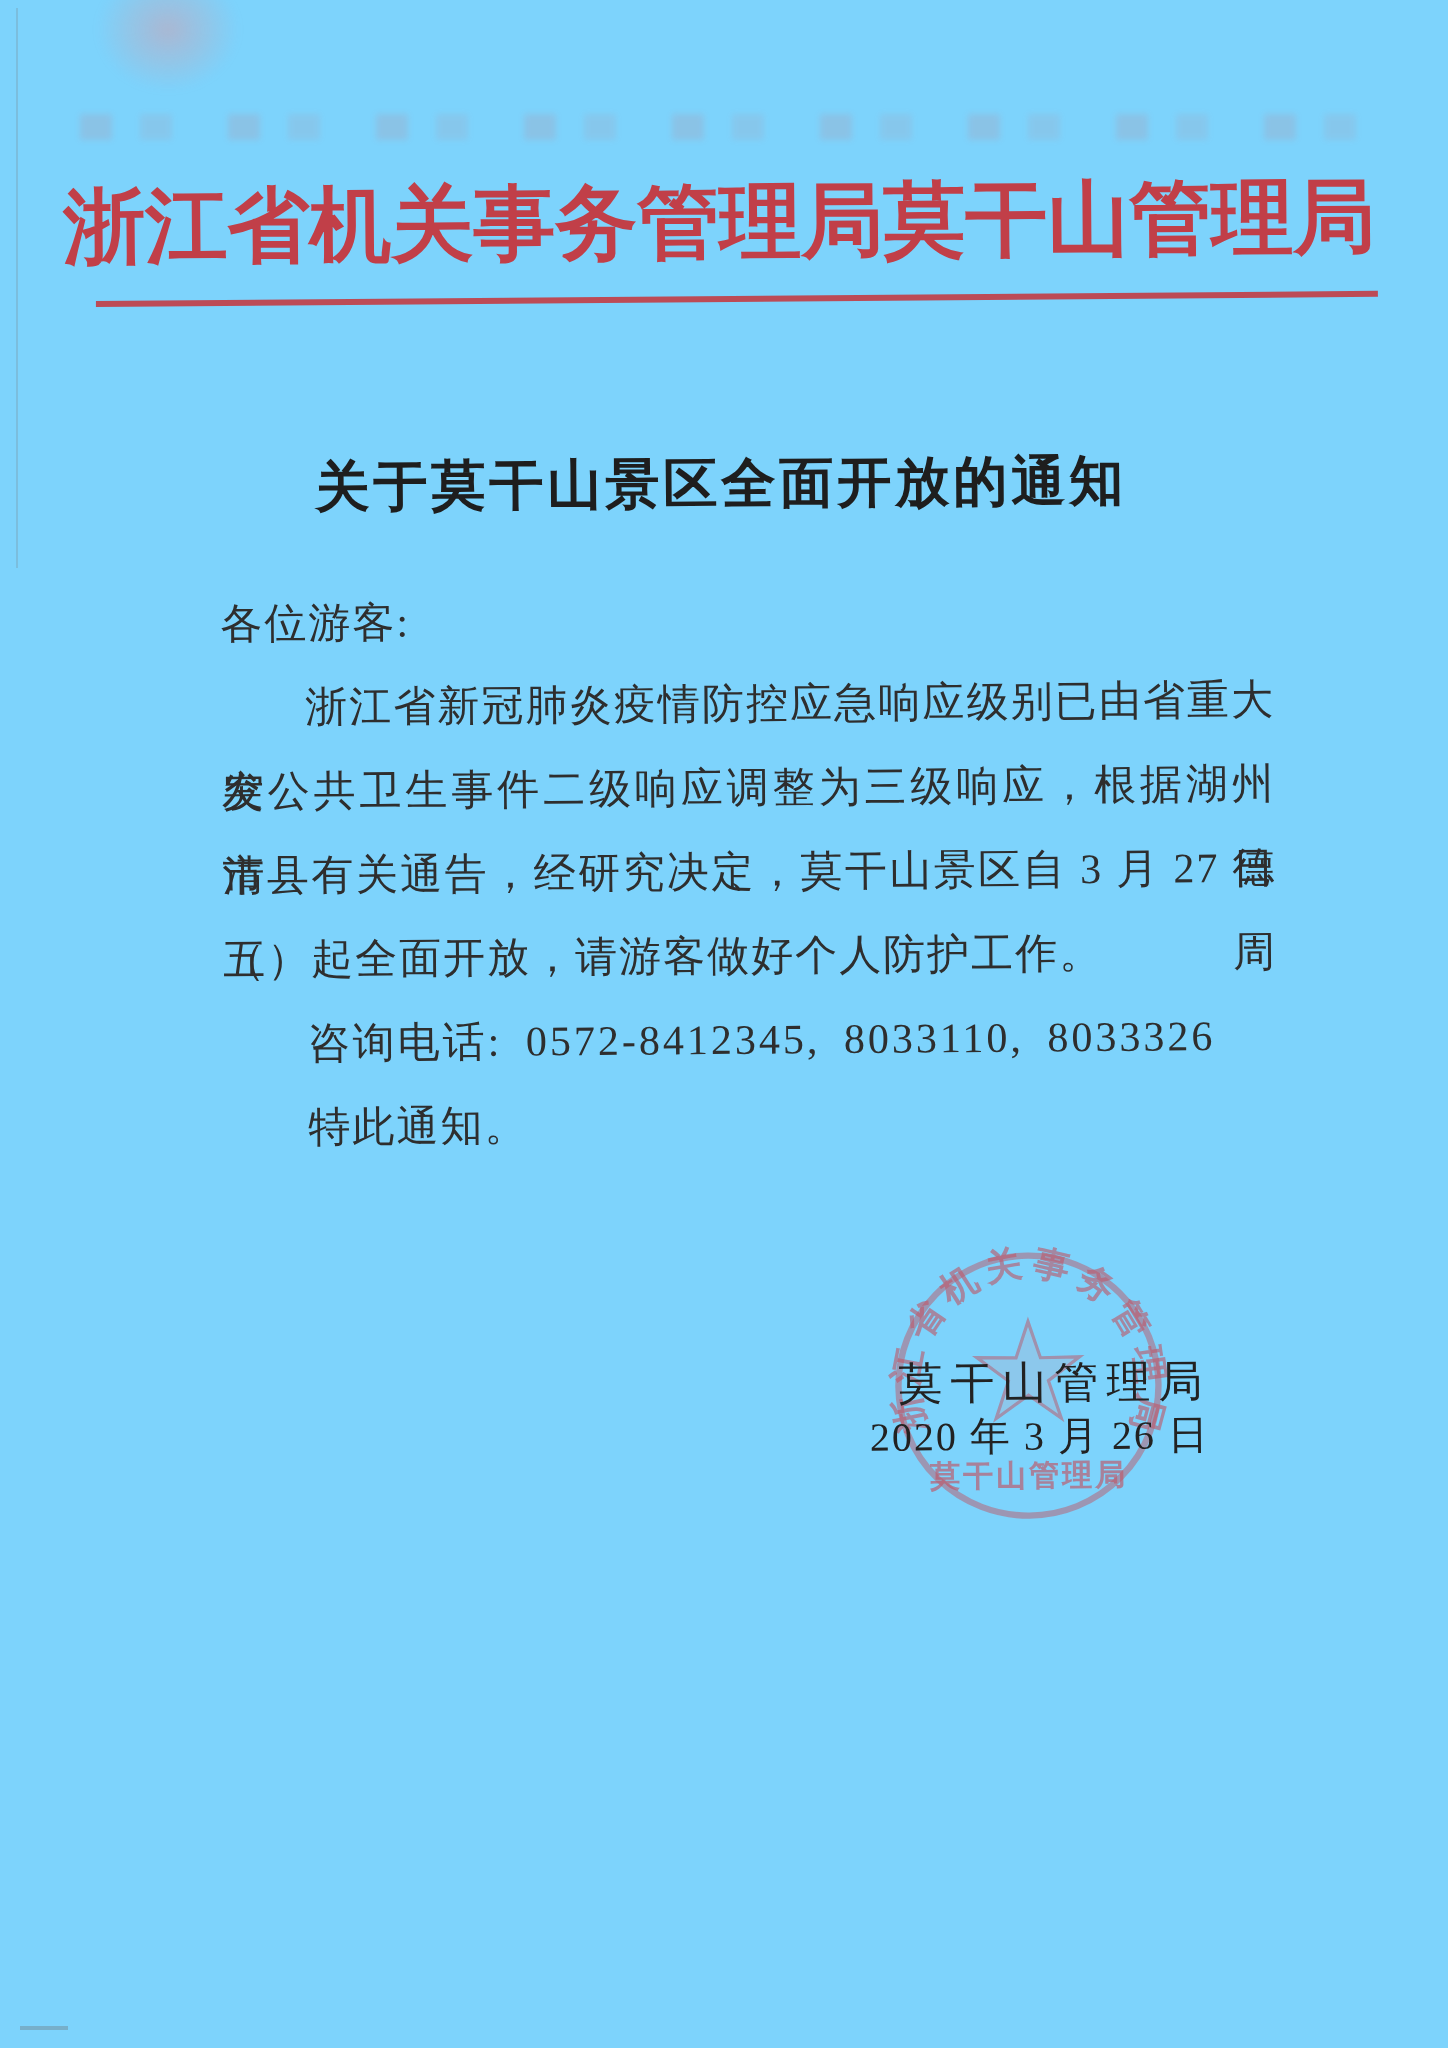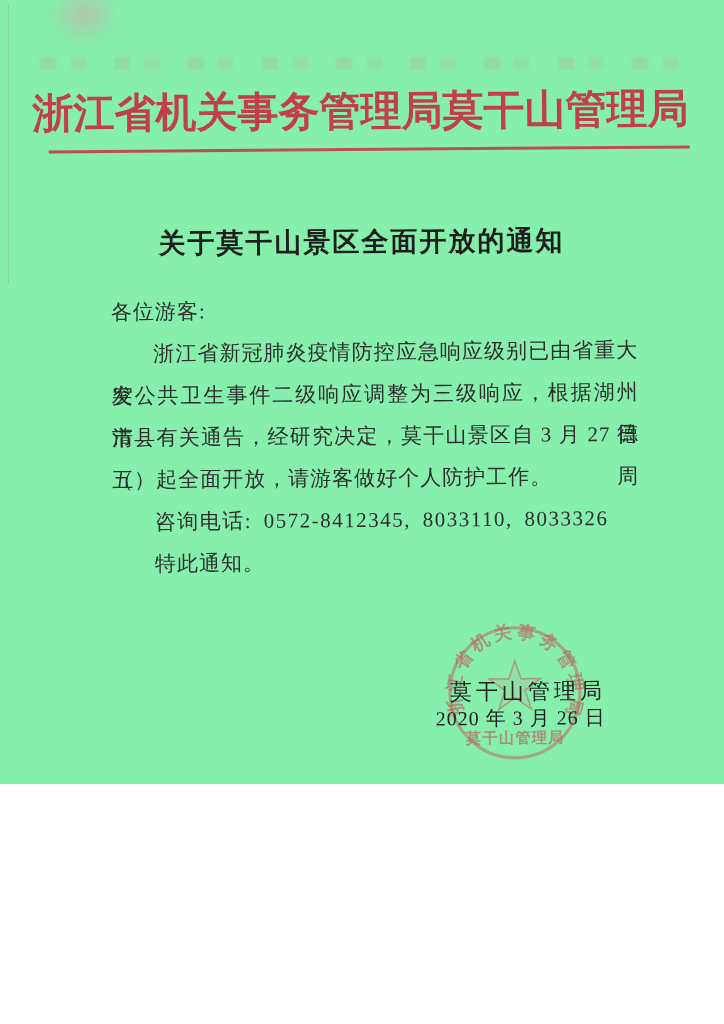--- a/index.html
+++ b/index.html
@@ -3,22 +3,22 @@
 <meta charset="utf-8">
 <style>
   :root{
     --accent:#c13f48;
     --seal:#c84552;
     --ink:#2e2e2e;
   }
   html,body{margin:0;padding:0;background:#ffffff;}
   .page{
     position:relative;
-    width:724px;height:784px;
-    background:#86efac;
+    width:724px;height:1024px;
+    background:#7dd3fc;
     overflow:hidden;
     font-family:"Liberation Serif","DejaVu Serif",serif;
   }
   .content{
     position:absolute;inset:0;
     transform:rotate(-0.45deg);
     transform-origin:50% 40%;
   }
   
   .org-name{

